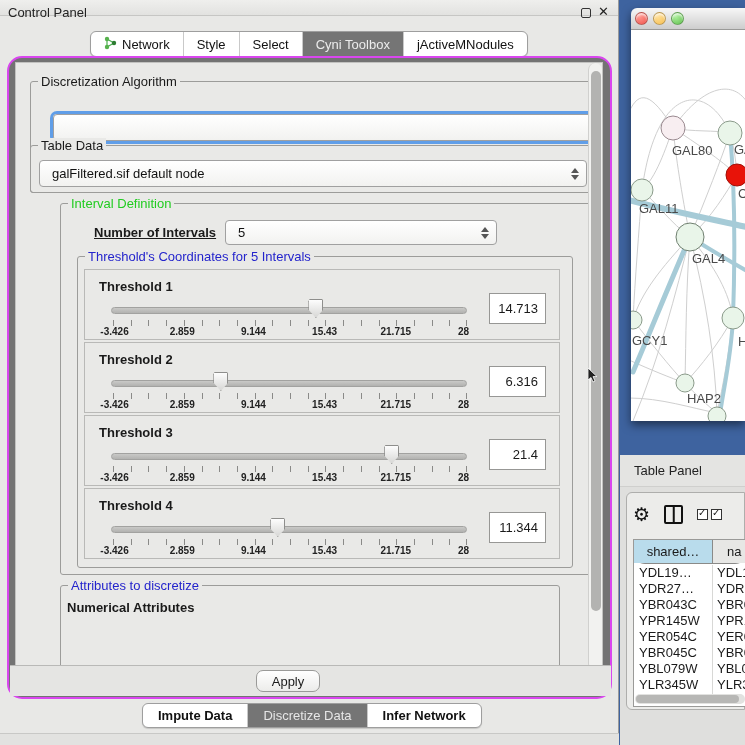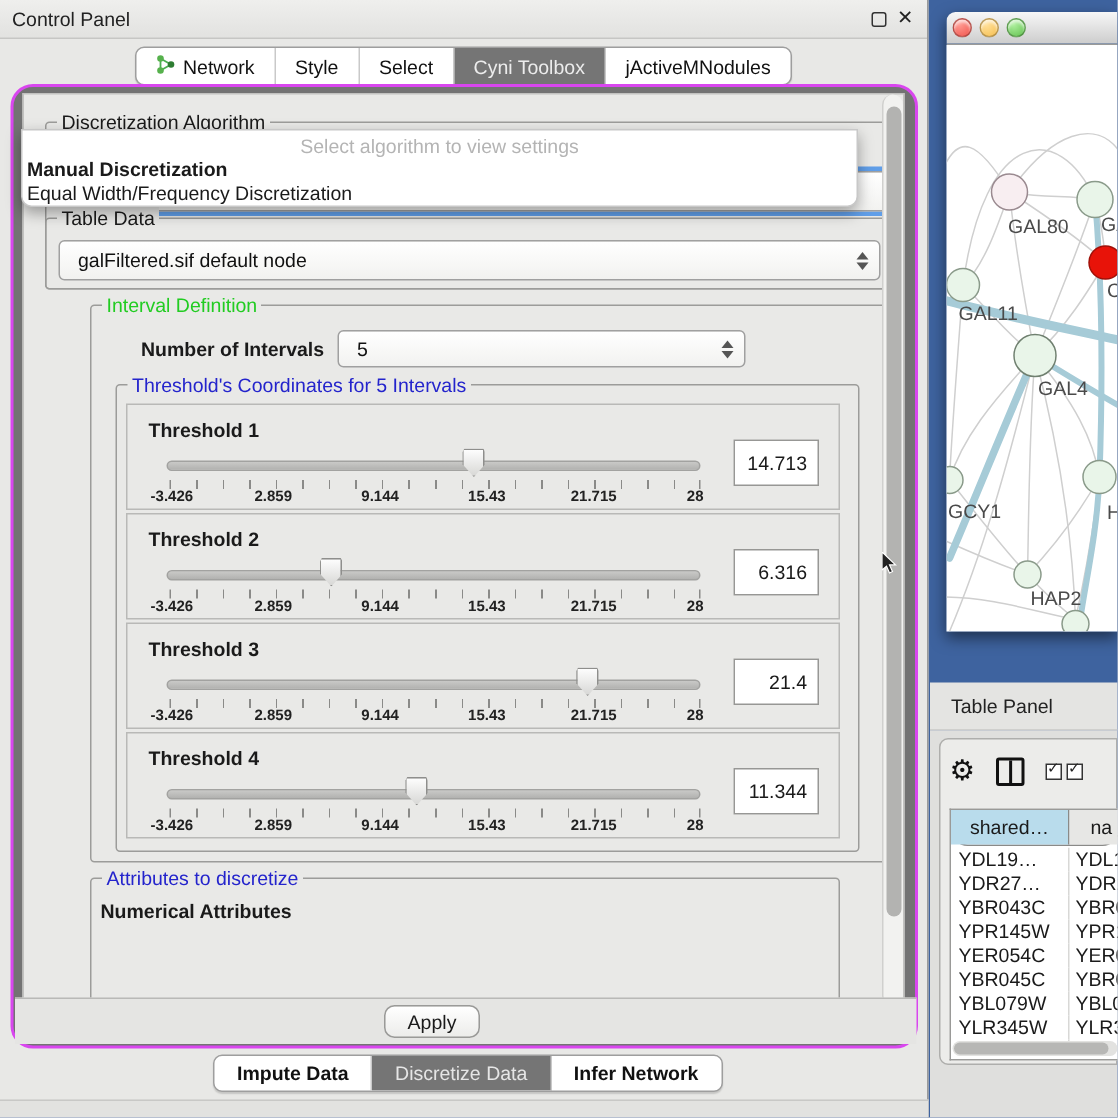--- a/index.html
+++ b/index.html
@@ -2,21 +2,21 @@
 <html><head>
 <meta charset="utf-8">
 <style>
   * { margin:0; padding:0; box-sizing:border-box; }
   html,body { width:745px; height:745px; }
   body { font-family:"Liberation Sans","DejaVu Sans",sans-serif; font-size:13px; color:#1a1a1a; background:#3e639f; }
   #app { position:absolute; left:0; top:0; width:745px; height:745px; overflow:hidden; }
 
   
   .ctrl-window { position:absolute; left:0; top:0; width:619px; height:745px; background:#e8e8e6; border-right:1px solid #9a9a9a; }
-  .titlebar { position:absolute; left:0; top:0; width:100%; height:26px; background:linear-gradient(#efefed,#e2e2e0); border-bottom:1px solid #c6c6c4; }
+  .titlebar { position:absolute; left:0; top:0; width:100%; height:16px; background:linear-gradient(#efefed,#e2e2e0); border-bottom:1px solid #c6c6c4; }
   .titlebar .title { position:absolute; left:8px; top:5px; font-size:13px; color:#222; }
   .tb-float { position:absolute; left:581px; top:8px; width:10px; height:10px; border:1.5px solid #333; border-radius:2px; cursor:pointer; }
   .tb-close { position:absolute; left:598px; top:4px; font-size:13px; font-weight:bold; color:#222; cursor:pointer; }
 
   
   .tabs-top { position:absolute; left:90px; top:31px; height:26px; display:flex; background:#fff; border:1px solid #9e9e9e; border-radius:6px; overflow:hidden; box-shadow:0 1px 1px rgba(0,0,0,.15); }
   .tabs-top .tab { display:flex; align-items:center; gap:5px; padding:0 13px; font-size:13px; color:#111; border-right:1px solid #c9c9c9; cursor:pointer; white-space:nowrap; }
   .tabs-top .tab:last-child { border-right:none; }
   .tabs-top .tab.sel { background:#757575; color:#ececec; }
 
@@ -169,21 +169,21 @@
             <span class="stepper">
                 <i class="up"></i>
                 <i class="dn"></i>
               </span>
           </div>
         </div>
 
         <div class="group" style="left:44px;top:140px;width:534px;height:372px;">
           <span class="group-title t-green">Interval Definition</span>
 
-          <span style="position:absolute;left:33px;top:21px;font-weight:bold;">Number of Intervals</span>
+          <span style="position:absolute;left:33px;top:21px;font-weight:bold;text-decoration:underline;">Number of Intervals</span>
           <div class="combo" style="left:164px;top:16px;width:272px;height:25px;">
             <span class="val">5</span>
             <span class="stepper">
                 <i class="up"></i>
                 <i class="dn"></i>
               </span>
           </div>
 
           <div class="group" style="left:16px;top:52px;width:496px;height:312px;padding-left:48px;">
             <span class="group-title t-blue">Threshold's Coordinates for 5 Intervals</span>
@@ -285,25 +285,20 @@
       <div class="tab sel">
         <span>Discretize Data</span>
       </div>
       <div class="tab">
         <span>Infer Network</span>
       </div>
     </div>
     <div class="bottom-strip"></div>
   </div>
 
-  <div class="popup">
-    <div class="prompt">Select algorithm to view settings</div>
-    <div class="item1">Manual Discretization</div>
-    <div class="item2">Equal Width/Frequency Discretization</div>
-  </div>
 
   <div class="cursor-arrow">
     <svg width="11" height="15" viewBox="0 0 11 15">
         <polygon points="0,0 0,12 3,9.5 5,14 7,13 5,8.6 9,8.6" fill="#222" stroke="#fff" stroke-width="0.8"></polygon>
       </svg>
   </div>
 
   <div class="net-frame">
     <div class="mac-window">
       <div class="mac-titlebar">

